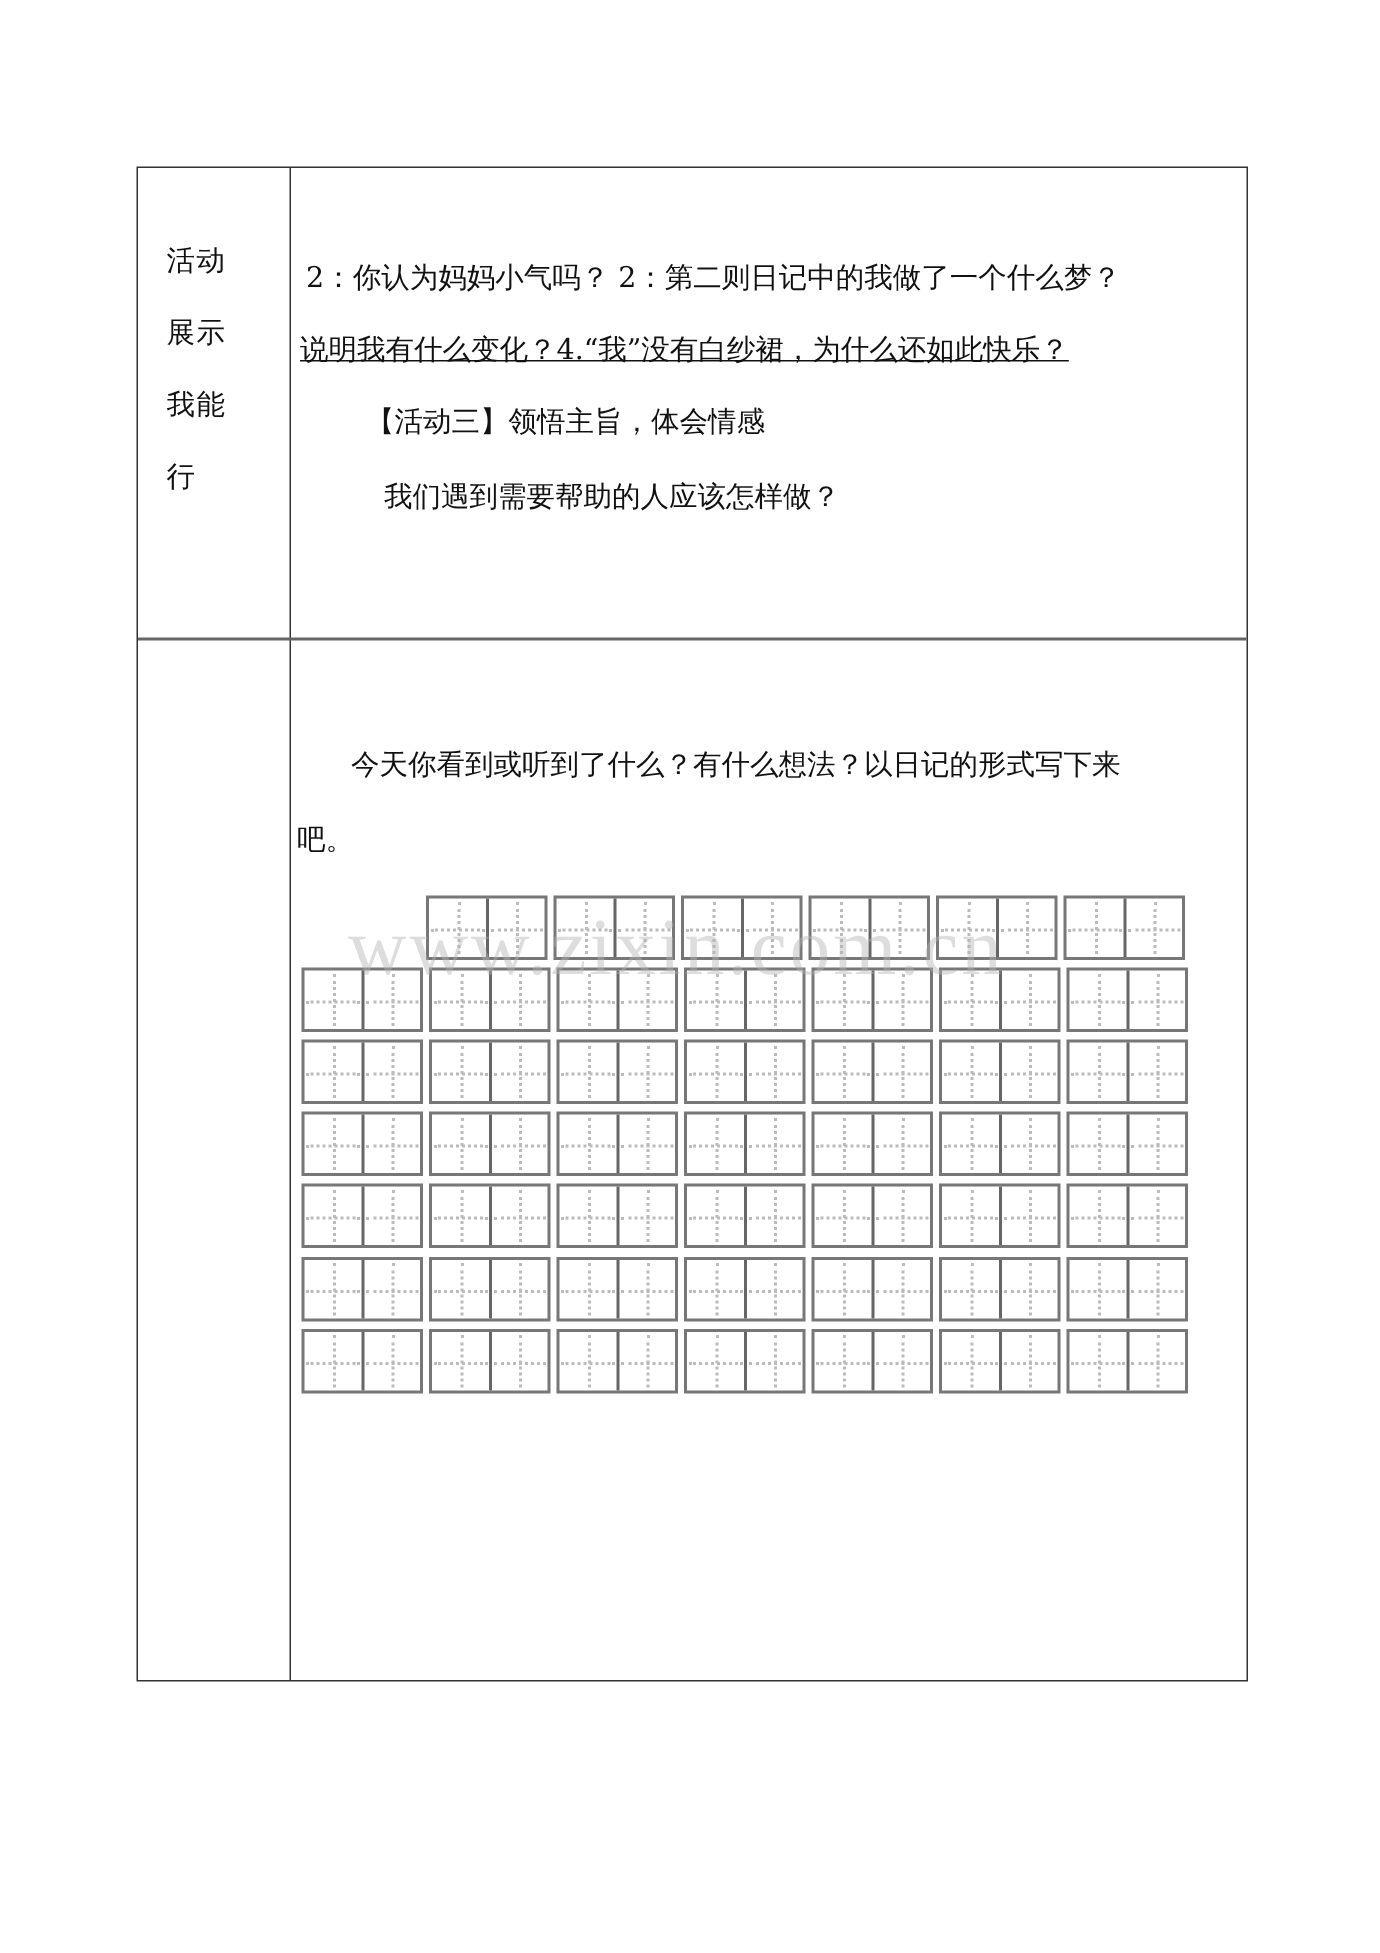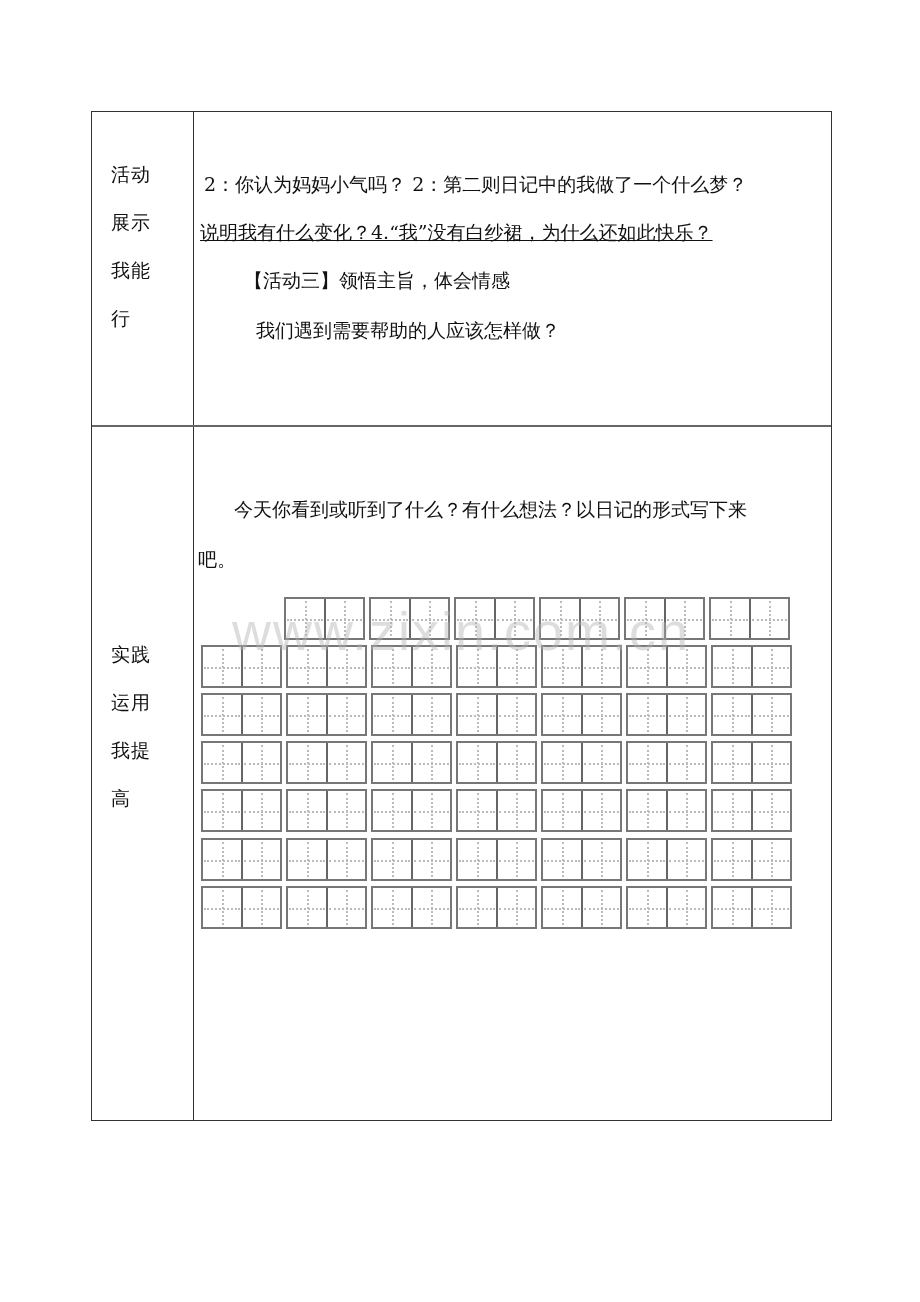--- a/index.html
+++ b/index.html
@@ -9,47 +9,41 @@
   .row-div { position:absolute; left:0; top:313px; width:100%; height:2px; background:#666; }
   .label { position:absolute; left:19px; font-size:19px; line-height:48px; letter-spacing:1px; }
   .label div { height:48px; }
   .line { position:absolute; font-size:19px; white-space:nowrap; }
   .grid-row { position:absolute; display:flex; gap:4px; }
   .block { display:flex; border:2px solid #777; box-sizing:border-box; height:43px; width:81px; background:#fff; }
   .cell { flex:1; position:relative; border-right:2px solid #666; }
   .cell:last-child { border-right:none; }
   .cell::before { content:""; position:absolute; left:50%; top:2px; bottom:2px; border-left:2px dotted #bbb; }
   .cell::after { content:""; position:absolute; top:50%; left:1px; right:1px; border-top:2px dotted #bbb; }
-  .watermark { position:absolute; left:232px; top:600px; font-family:Liberation Sans, sans-serif; font-size:54px; color:rgba(180,180,180,0.45); letter-spacing:2px; pointer-events:none; }
+  .watermark { position:absolute; left:232px; top:600px; font-family:Liberation Serif, serif; font-size:54px; color:rgba(180,180,180,0.45); letter-spacing:2px; pointer-events:none; }
 </style>
 </head>
 <body>
 
 <div class="table">
   <div class="col-div"></div>
   <div class="row-div"></div>
 
   <div class="label" style="top:38px;">
     <div>活动</div>
     <div>展示</div>
     <div>我能</div>
     <div>行</div>
   </div>
 
   <div class="line" style="left:112px; top:60px;">2：你认为妈妈小气吗？ 2：第二则日记中的我做了一个什么梦？</div>
   <div class="line" style="left:108px; top:108px;text-decoration:underline;">说明我有什么变化？4.“我”没有白纱裙，为什么还如此快乐？</div>
   <div class="line" style="left:106px; top:156px;margin-left:46px;">【活动三】领悟主旨，体会情感</div>
   <div class="line" style="left:164px; top:206px;">我们遇到需要帮助的人应该怎样做？</div>
 
-  <div class="label" style="top:518px;">
-    <div>实践</div>
-    <div>运用</div>
-    <div>我提</div>
-    <div>高</div>
-  </div>
 
   <div class="line" style="left:142px; top:385px;">今天你看到或听到了什么？有什么想法？以日记的形式写下来</div>
   <div class="line" style="left:106px; top:435px;">吧。</div>
 </div>
 
 <div>
   <div class="grid-row" style="left:284px; top:597px;">
     <div class="block">
         <div class="cell"></div>
         <div class="cell"></div>

